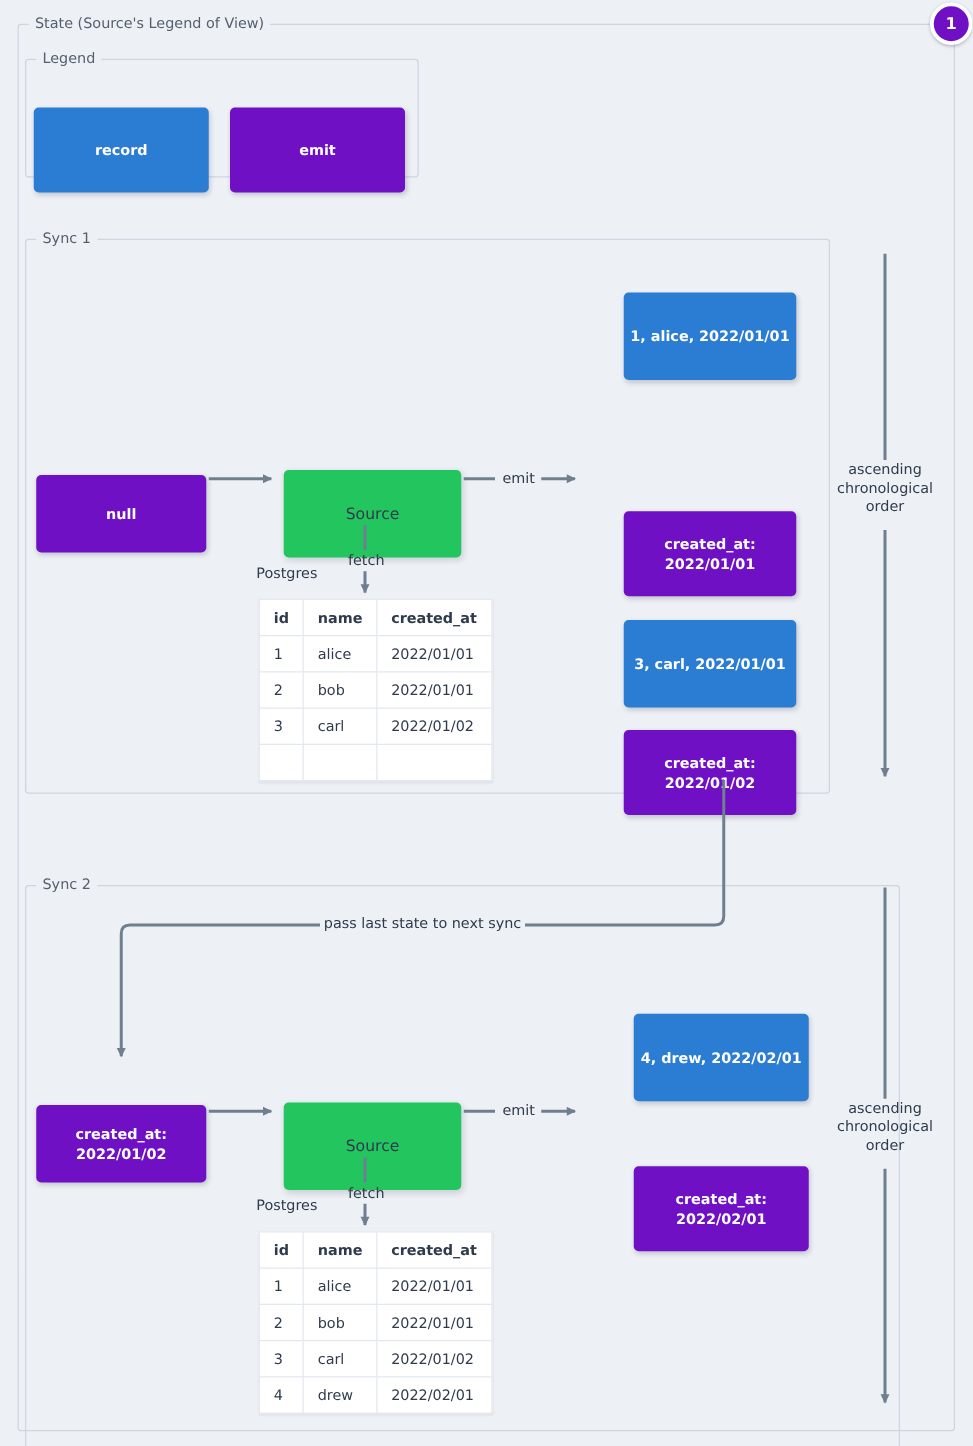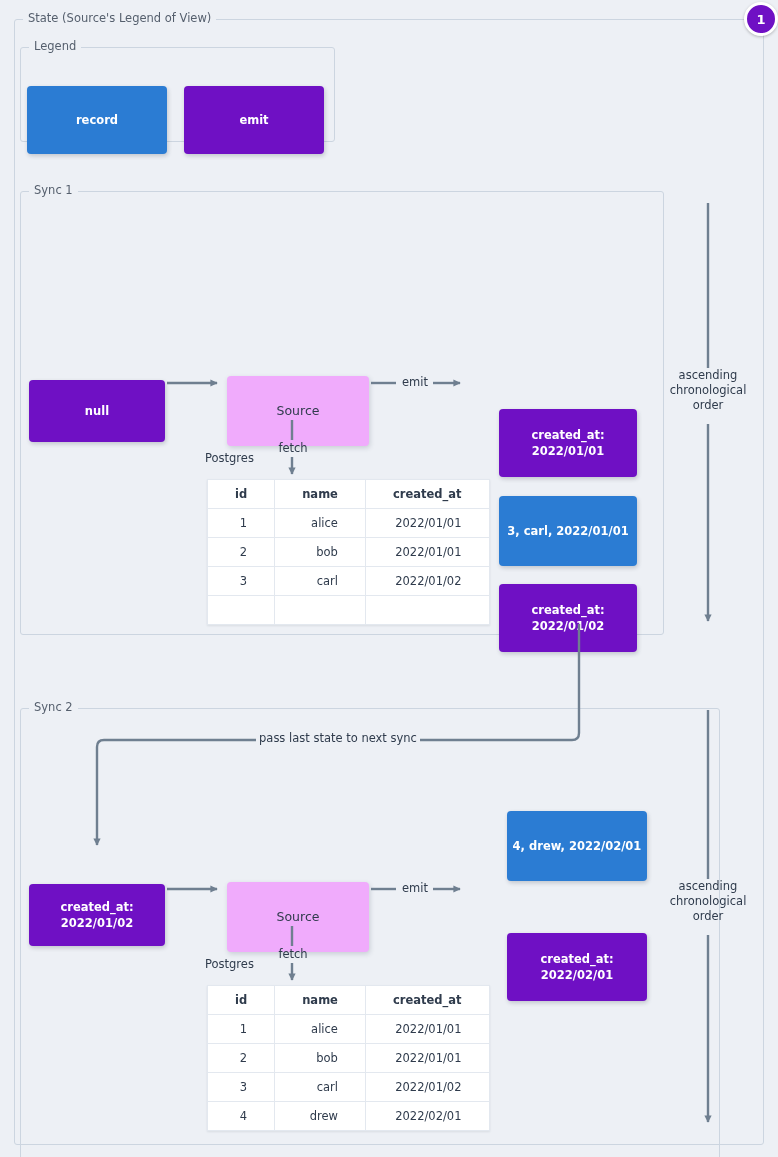--- a/index.html
+++ b/index.html
@@ -63,21 +63,21 @@
     font-weight: bold;
     color: #ffffff;
     line-height: 16px;
     box-shadow: 1px 2px 4px rgba(40,50,70,0.22);
     padding: 2px 4px;
     margin-top: 28px;
   }
   .node.record { background: #2b7cd3; }
   .node.state  { background: #6f10c4; }
   .node.plain {
-    background: #f0abfc;
+    background: #22c55e;
     color: #2f3b4c;
     font-weight: normal;
     font-size: 12.5px;
     box-shadow: 1px 2px 5px rgba(40,50,70,0.18);
   }
   .node .lines { display: block; }
 
   
   .lbl {
     position: absolute;
@@ -98,22 +98,22 @@
     position: absolute;
     border-collapse: collapse;
     background: #ffffff;
     font-size: 11.5px;
     color: #2f3b4c;
     box-shadow: 0 1px 2px rgba(40,50,70,0.10);
   }
   table.pg th, table.pg td {
     border: 1px solid #e3e8ef;
     height: 29px;
-    padding: 0 27px;
-    text-align: right;
+    padding: 0 11px;
+    text-align: left;
     white-space: nowrap;
     font-weight: normal;
   }
   table.pg th { font-weight: bold; }
   table.pg td.empty { height: 29px; }
 
   
   svg.wires {
     position: absolute;
     left: 0; top: 0;
@@ -183,20 +183,23 @@
         <td>2022/01/02</td>
       </tr>
       <tr>
         <td class="empty"></td>
         <td class="empty"></td>
         <td class="empty"></td>
       </tr>
     </tbody>
   </table>
 
+  <div class="node record" style="left:499px; top:206px; width:138px; height:70px;">
+    <span>1, alice, 2022/01/01</span>
+  </div>
   <div class="node state" style="left:499px; top:381px; width:138px; height:68px;">
     <span class="lines">
       <span>created_at:</span><br>
       <span>2022/01/01</span>
     </span>
   </div>
   <div class="node record" style="left:499px; top:468px; width:138px; height:70px;">
     <span>3, carl, 2022/01/01</span>
   </div>
   <div class="node state" style="left:499px; top:556px; width:138px; height:68px;">

